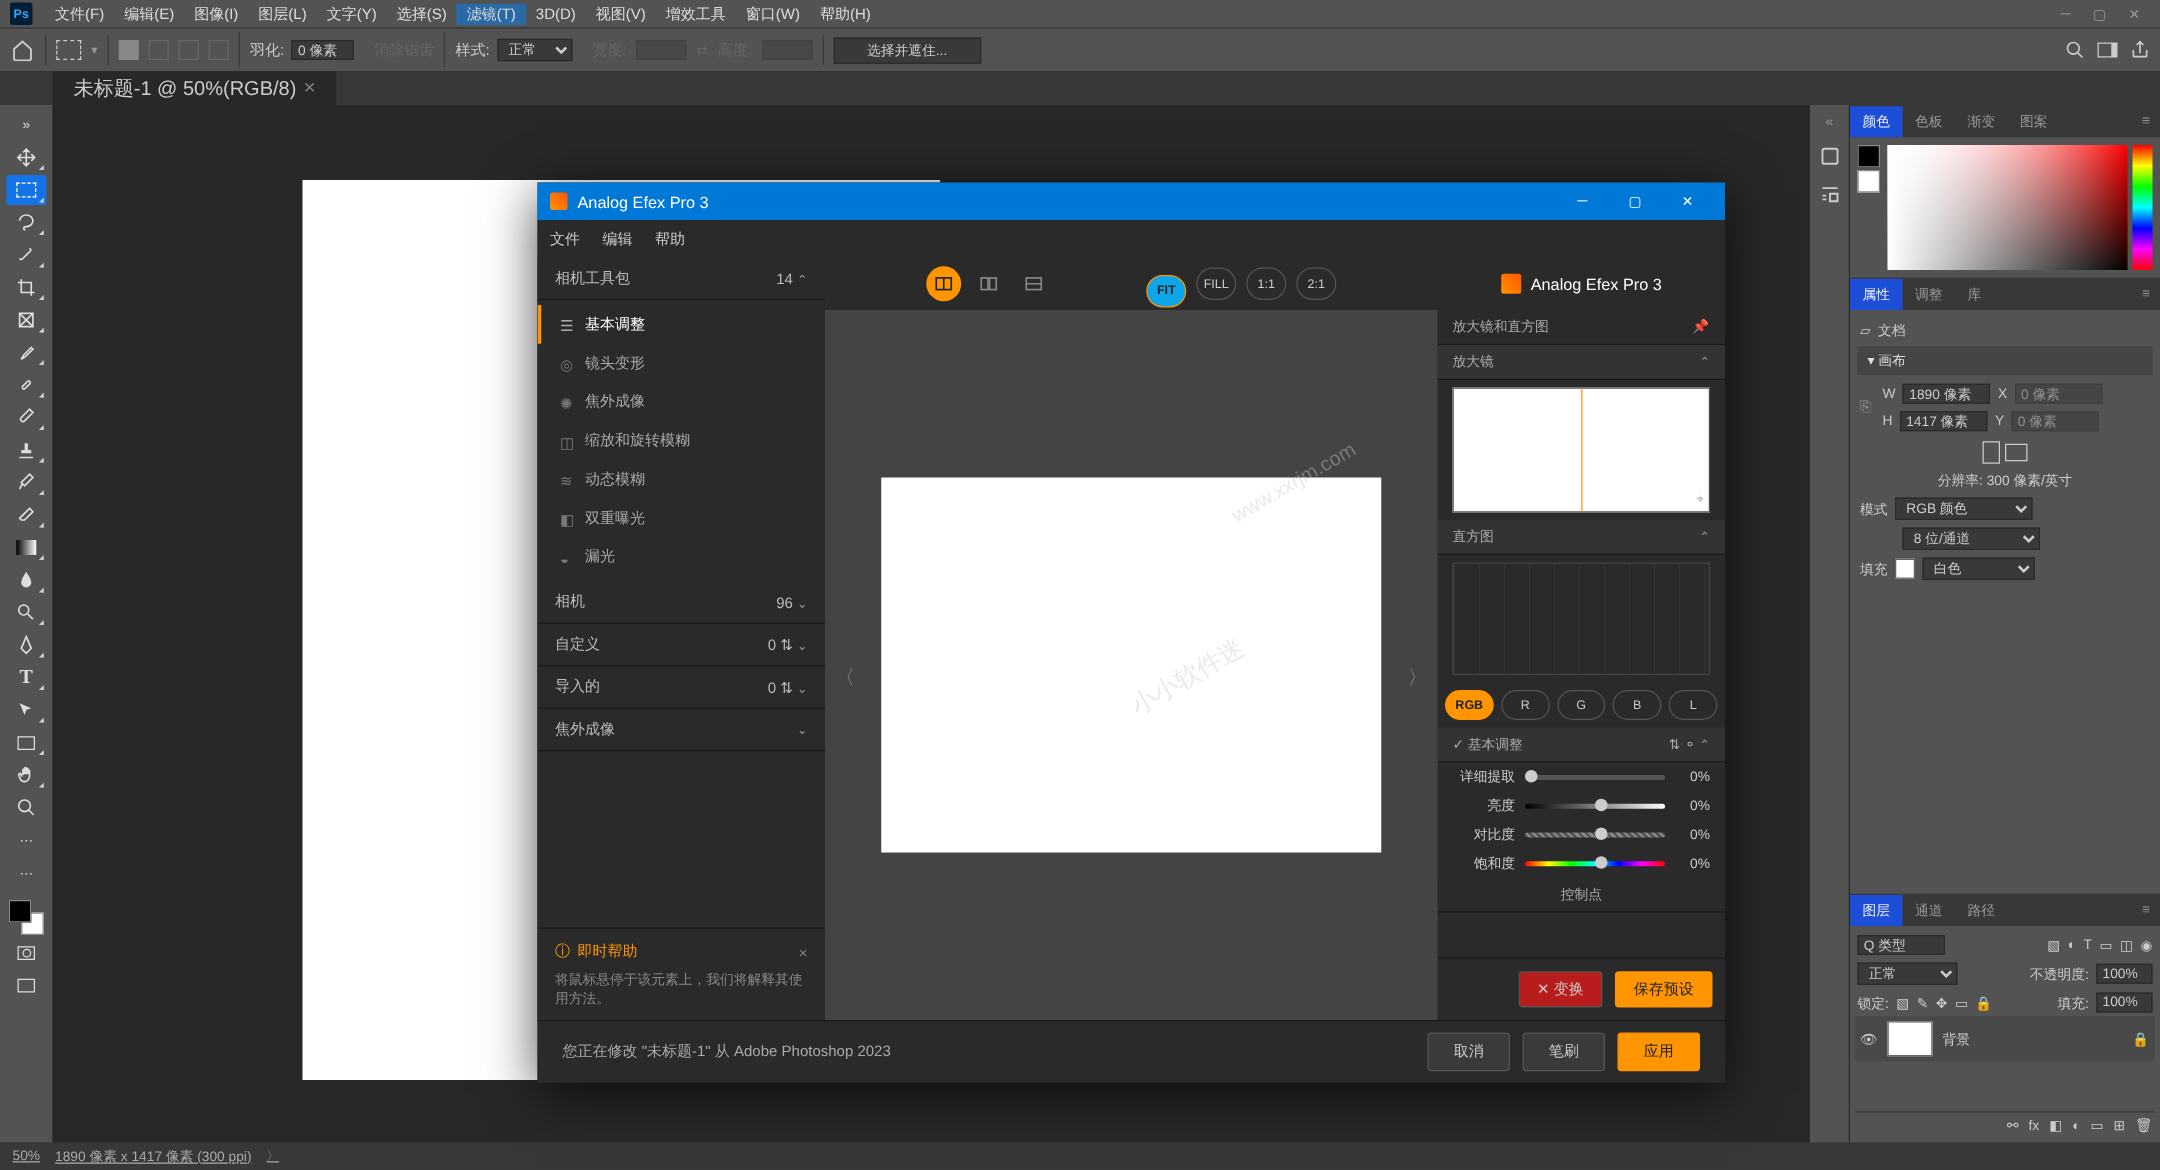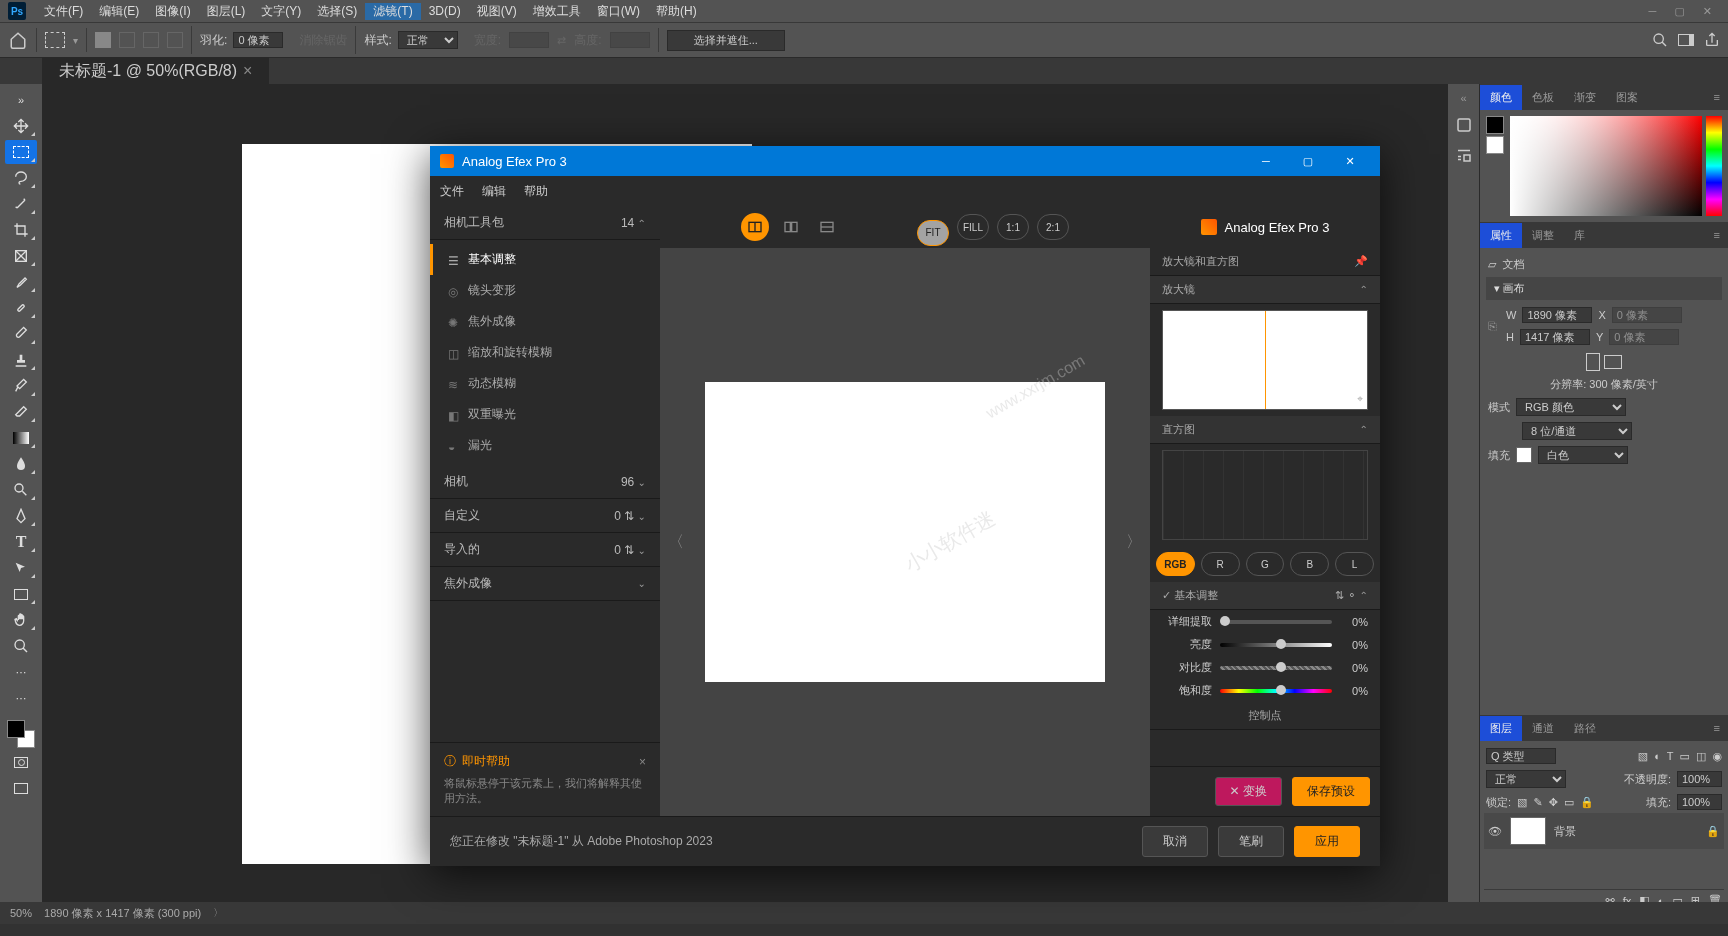--- a/index.html
+++ b/index.html
@@ -37,42 +37,42 @@
 .panel-body { background:#535353; padding:6px; }
 .color-picker { display:flex; gap:4px; }
 .color-main { flex:1; height:100px; background:linear-gradient(to right,#fff,rgba(255,255,255,0)),linear-gradient(to top,#000,rgba(0,0,0,0)),linear-gradient(to right,#fff,#ff0000); position:relative; }
 .hue-strip { width:16px; height:100px; background:linear-gradient(to bottom,#f00,#ff0,#0f0,#0ff,#00f,#f0f,#f00); }
 .prop-row { display:flex; align-items:center; gap:6px; padding:3px 2px; font-size:11px; }
 .prop-input { background:#393939; border:1px solid #2a2a2a; color:#ccc; padding:1px 4px; width:70px; font-size:11px; }
 .prop-select { background:#393939; border:1px solid #2a2a2a; color:#ccc; padding:1px 4px; width:110px; font-size:11px; }
 .section-head { background:#454545; padding:4px 8px; font-size:11px; color:#ddd; margin:2px 0; }
 .layer-row { display:flex; align-items:center; gap:8px; padding:4px; background:#494949; }
 .layer-thumb { width:36px; height:28px; background:#fff; border:1px solid #666; }
-.statusbar { position:absolute; bottom:12px; left:0; right:0; height:22px; background:#383838; display:flex; align-items:center; padding:0 10px; gap:12px; color:#aaa; font-size:11px; }
+.statusbar { position:absolute; bottom:0; left:0; right:0; height:22px; background:#383838; display:flex; align-items:center; padding:0 10px; gap:12px; color:#aaa; font-size:11px;text-decoration:underline; }
 
 
 .plugin-dialog { position:absolute; left:430px; top:146px; width:950px; height:720px; background:#2a2a2a; box-shadow:0 8px 40px rgba(0,0,0,0.7); display:flex; flex-direction:column; }
 .plugin-titlebar { height:30px; background:#0078d7; display:flex; align-items:center; padding:0 10px; color:#fff; font-size:13px; }
 .plugin-title-icon { width:14px; height:14px; background:linear-gradient(45deg,#ff9500,#ff5500); border-radius:2px; margin-right:8px; }
 .plugin-wincontrols { margin-left:auto; display:flex; gap:2px; }
 .plugin-wincontrols span { width:40px; text-align:center; padding:6px 0; font-size:11px; }
 .plugin-menubar { height:30px; background:#2a2a2a; display:flex; align-items:center; padding:0 10px; gap:18px; font-size:12px; color:#ccc; }
 .plugin-body { flex:1; display:flex; background:#2a2a2a; overflow:hidden; }
 .plugin-left { width:230px; background:#2a2a2a; display:flex; flex-direction:column; }
 .plugin-section { padding:8px 14px; font-size:12px; color:#bbb; display:flex; align-items:center; justify-content:space-between; border-bottom:1px solid #1a1a1a; }
 .plugin-items { padding:4px 0; }
 .plugin-item { padding:7px 18px; font-size:12px; color:#aaa; display:flex; align-items:center; gap:8px; }
 .plugin-item.active { border-left:3px solid #ff9500; padding-left:15px; color:#fff; }
 .plugin-item-icon { width:12px; height:12px; opacity:0.6; }
 .plugin-helpbox { margin-top:auto; padding:10px 14px; border-top:1px solid #1a1a1a; font-size:11px; color:#888; }
 .plugin-help-title { color:#ff9500; font-size:12px; margin-bottom:6px; display:flex; align-items:center; gap:6px; }
 .plugin-center { flex:1; background:#2a2a2a; display:flex; flex-direction:column; }
 .plugin-toolbar { height:42px; display:flex; align-items:center; justify-content:center; gap:8px; background:#2a2a2a; }
 .zoom-btn { width:32px; height:26px; border:1px solid #555; border-radius:13px; display:flex; align-items:center; justify-content:center; font-size:10px; color:#ccc; }
-.zoom-btn.primary { background:#a3a3a3; border-color:#ff9500; color:#222; font-weight:normal;margin-top:11px; }
+.zoom-btn.primary { background:#0ea5e9; border-color:#ff9500; color:#222; font-weight:bold;margin-top:11px; }
 .tb-icon { width:28px; height:28px; border-radius:14px; display:flex; align-items:center; justify-content:center; }
 .tb-icon.primary { background:#ff9500; color:#222; }
 .plugin-canvas-wrap { flex:1; background:#444; display:flex; align-items:center; justify-content:center; position:relative; }
 .plugin-canvas { width:400px; height:300px; background:#fff; }
 .nav-arrow { position:absolute; top:50%; color:#888; font-size:16px; }
 .plugin-right { width:230px; background:#2a2a2a; display:flex; flex-direction:column; overflow-y:auto; }
 .plugin-brand { height:42px; display:flex; align-items:center; justify-content:center; gap:8px; font-size:13px; color:#fff; }
 .plugin-brand-icon { width:16px; height:16px; background:linear-gradient(45deg,#ff9500,#ff5500); border-radius:2px; }
 .plugin-r-section { padding:6px 12px; font-size:11px; color:#aaa; display:flex; align-items:center; justify-content:space-between; background:#333; border-bottom:1px solid #1a1a1a; }
 .plugin-navigator { height:100px; margin:6px 12px; background:#fff; border:1px solid #555; position:relative; }
@@ -81,21 +81,21 @@
 .channel-btns { display:flex; justify-content:center; gap:6px; padding:6px; }
 .ch-btn { width:48px; height:24px; border-radius:12px; border:1px solid #555; display:flex; align-items:center; justify-content:center; font-size:10px; color:#ccc; }
 .ch-btn.primary { background:#ff9500; border-color:#ff9500; color:#222; font-weight:bold; }
 .slider-row { display:flex; align-items:center; padding:4px 12px; font-size:11px; color:#ccc; gap:8px; }
 .slider-label { width:50px; text-align:right; }
 .slider-track { flex:1; height:4px; background:#555; border-radius:2px; position:relative; }
 .slider-track.hue { background:linear-gradient(to right,#f00,#ff0,#0f0,#0ff,#00f,#f0f,#f00); }
 .slider-thumb { position:absolute; top:-4px; left:50%; width:10px; height:10px; background:#ccc; border-radius:50%; }
 .slider-val { width:28px; text-align:right; }
 .plugin-actionbar { padding:10px; display:flex; justify-content:flex-end; gap:10px; border-top:1px solid #1a1a1a; margin-top:auto; }
-.plugin-btn { padding:5px 14px; border-radius:3px; font-size:12px; border:1px solid #555; background:#be185d; color:#ccc; }
+.plugin-btn { padding:5px 14px; border-radius:3px; font-size:12px; border:1px solid #555; background:#b91c1c; color:#ccc; }
 .plugin-btn.primary { background:#ff9500; border-color:#ff9500; color:#222; }
 .plugin-footer { height:50px; background:#2a2a2a; border-top:1px solid #1a1a1a; display:flex; align-items:center; padding:0 20px; font-size:12px; color:#aaa; }
 .plugin-footer-btns { margin-left:auto; display:flex; gap:10px; }
 .footer-btn { padding:6px 20px; border-radius:3px; font-size:12px; border:1px solid #555; background:#3a3a3a; color:#ccc; }
 .footer-btn.primary { background:#ff9500; border-color:#ff9500; color:#222; }
 .watermark { position:absolute; color:rgba(200,200,200,0.4); font-size:20px; transform:rotate(-30deg); pointer-events:none; }
 svg { display:block; }
 .chevron { font-size:10px; color:#999; }
 .sep { width:1px; height:24px; background:#3a3a3a; }
 .right-search { margin-left:auto; display:flex; gap:10px; align-items:center; }

